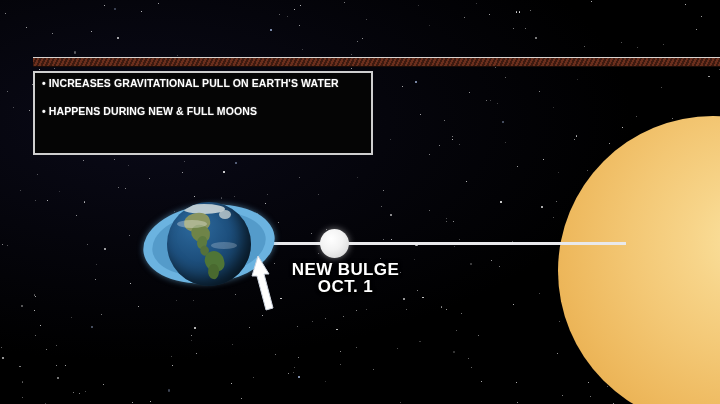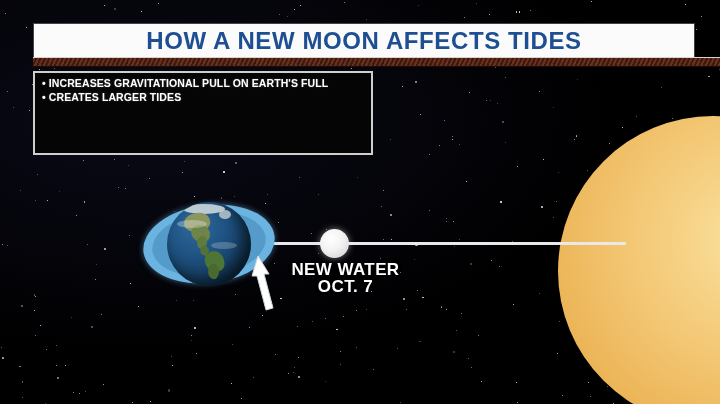--- a/index.html
+++ b/index.html
@@ -572,36 +572,33 @@
       <div class="land" id="l-sa1"></div>
       <div class="land" id="l-sa2"></div>
       <div id="l-cloud1"></div>
       <div id="l-cloud2"></div>
     </div>
   </div>
 
   <div id="moon"></div>
 
   <div id="moon-label">
-    <span class="l1">NEW WATER</span>
-    <span class="l2">OCT. 7</span>
+    <span class="l1">NEW BULGE</span>
+    <span class="l2">OCT. 1</span>
   </div>
 
   <svg id="tidal-arrow" viewBox="0 0 64 62">
     <polygon points="8,4 19,22 14,22 23,56 16,58 7,24 2,24" fill="#ffffff" stroke="#cfd6e0" stroke-width="1"></polygon>
   </svg>
 
 
-  <div id="title-bar">
-    <div id="title-text">HOW A NEW MOON AFFECTS TIDES</div>
-  </div>
   <div id="title-stripe"></div>
 
   <div id="bullet-box">
     <div class="bullet" id="bullet-2">
-      <span class="dot">•</span><span>INCREASES GRAVITATIONAL PULL ON EARTH'S FULL</span>
+      <span class="dot">•</span><span>INCREASES GRAVITATIONAL PULL ON EARTH'S WATER</span>
     </div>
-    <div class="bullet" id="bullet-3">
-      <span class="dot">•</span><span>CREATES LARGER TIDES</span>
+    <div class="bullet" id="bullet-4">
+      <span class="dot">•</span><span>HAPPENS DURING NEW &amp; FULL MOONS</span>
     </div>
   </div>
 
 </div>
 
 </body></html>

